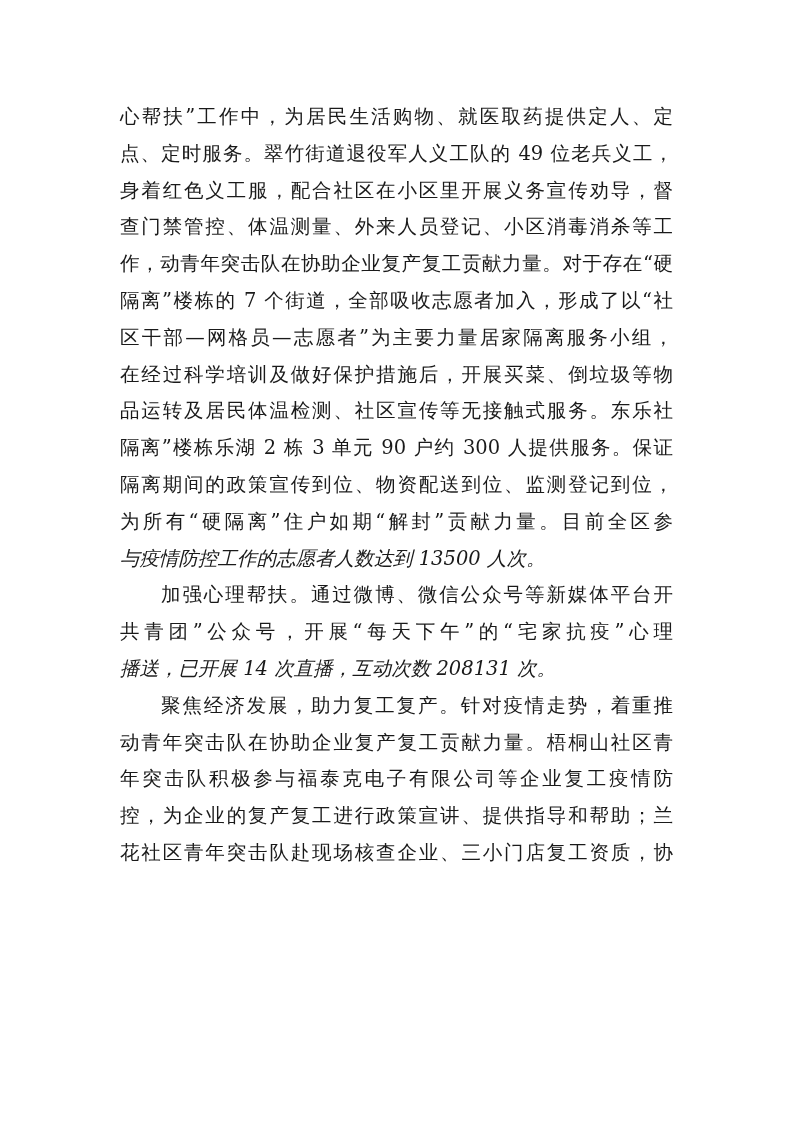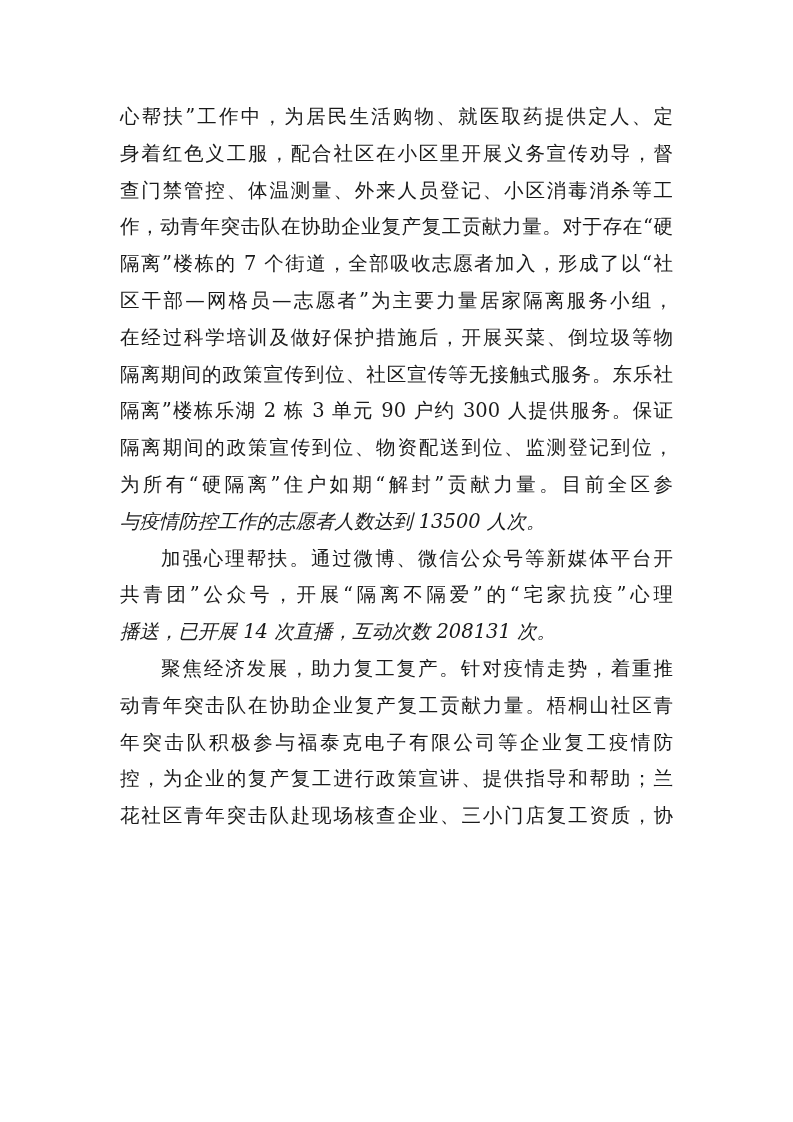--- a/index.html
+++ b/index.html
@@ -48,36 +48,37 @@
     }
   </style>
 </head>
 <body>
 
 <div class="page">
   <div class="text-block">
 
     <div class="paragraph">
       <span class="line">心帮扶”工作中，为居民生活购物、就医取药提供定人、定</span>
+      <span class="line">点、定时服务。翠竹街道退役军人义工队的 49 位老兵义工，</span>
       <span class="line">身着红色义工服，配合社区在小区里开展义务宣传劝导，督</span>
       <span class="line">查门禁管控、体温测量、外来人员登记、小区消毒消杀等工</span>
       <span class="line">作，动青年突击队在协助企业复产复工贡献力量。对于存在“硬</span>
       <span class="line">隔离”楼栋的 7 个街道，全部吸收志愿者加入，形成了以“社</span>
       <span class="line">区干部—网格员—志愿者”为主要力量居家隔离服务小组，</span>
       <span class="line">在经过科学培训及做好保护措施后，开展买菜、倒垃圾等物</span>
-      <span class="line">隔离期间的政策宣传到位、社区宣传等无接触式服务。东乐社</span>
+      <span class="line">品运转及居民体温检测、社区宣传等无接触式服务。东乐社</span>
       <span class="line">隔离”楼栋乐湖 2 栋 3 单元 90 户约 300 人提供服务。保证</span>
       <span class="line">隔离期间的政策宣传到位、物资配送到位、监测登记到位，</span>
       <span class="line">为所有“硬隔离”住户如期“解封”贡献力量。目前全区参</span>
       <span class="line last">与疫情防控工作的志愿者人数达到 13500 人次。</span>
     </div>
 
     <div class="paragraph">
       <span class="line indent">加强心理帮扶。通过微博、微信公众号等新媒体平台开</span>
-      <span class="line">共青团”公众号，开展“隔离不隔爱”的“宅家抗疫”心理</span>
+      <span class="line">共青团”公众号，开展“每天下午”的“宅家抗疫”心理</span>
       <span class="line last">播送，已开展 14 次直播，互动次数 208131 次。</span>
     </div>
 
     <div class="paragraph">
       <span class="line indent">聚焦经济发展，助力复工复产。针对疫情走势，着重推</span>
       <span class="line">动青年突击队在协助企业复产复工贡献力量。梧桐山社区青</span>
       <span class="line">年突击队积极参与福泰克电子有限公司等企业复工疫情防</span>
       <span class="line">控，为企业的复产复工进行政策宣讲、提供指导和帮助；兰</span>
       <span class="line">花社区青年突击队赴现场核查企业、三小门店复工资质，协</span>
     </div>

